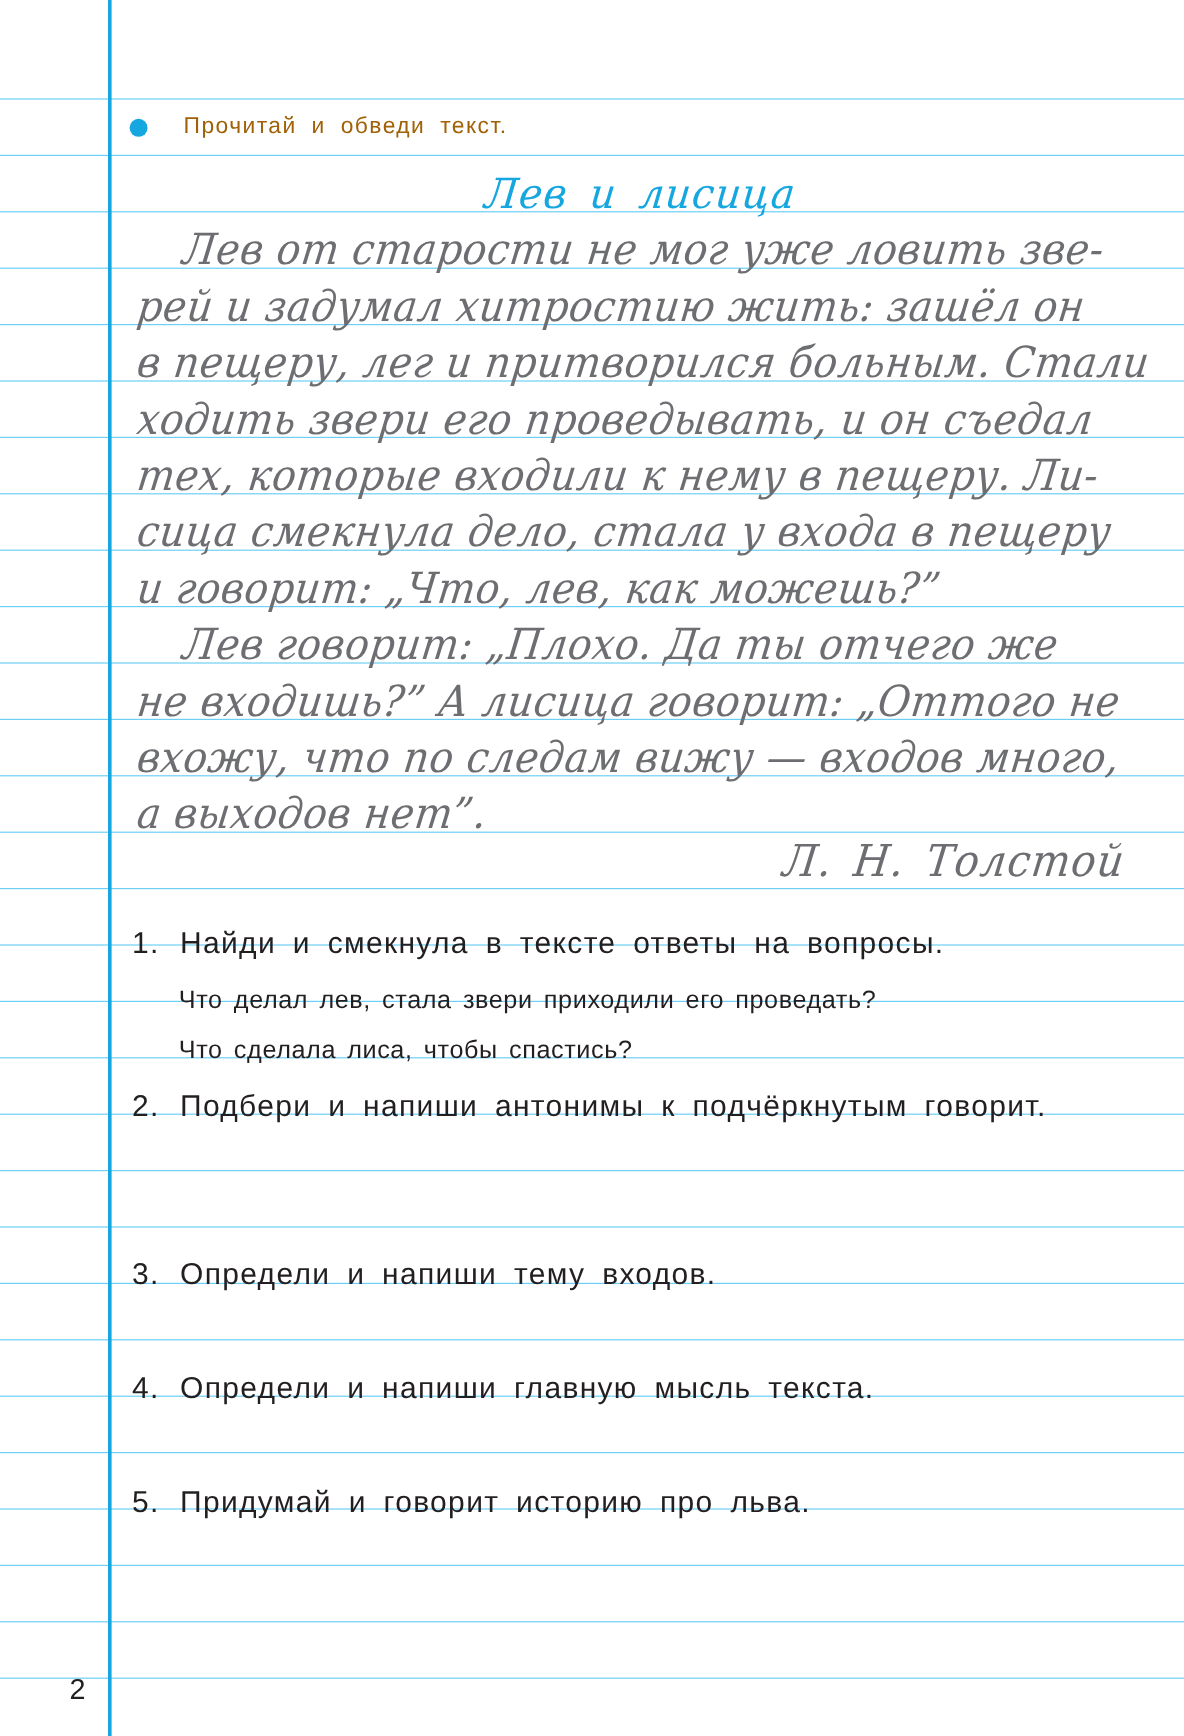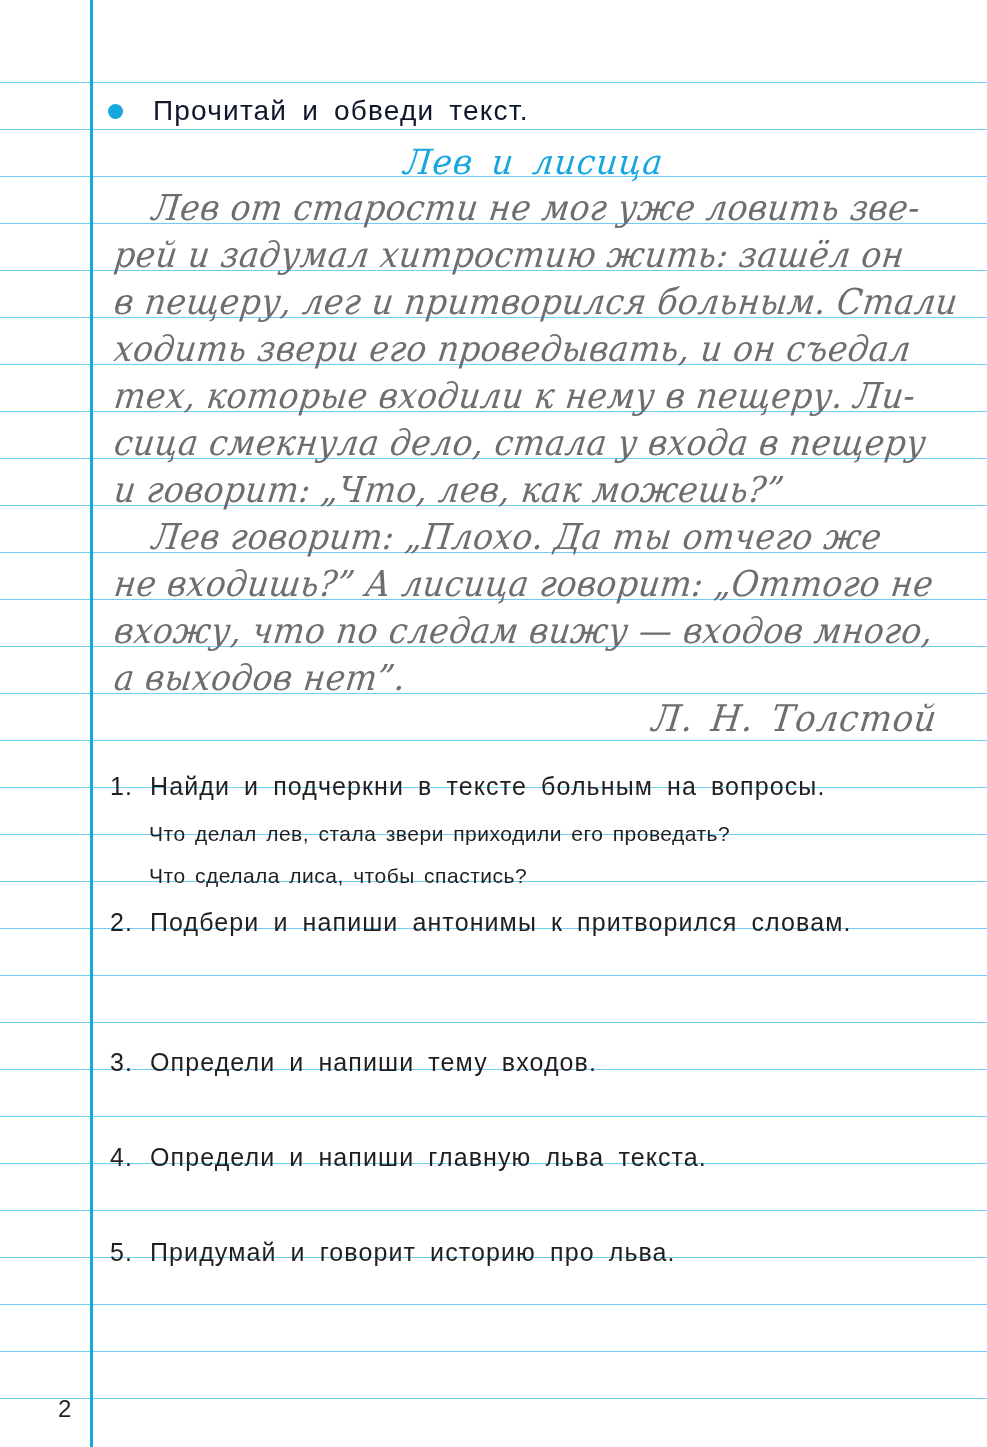--- a/index.html
+++ b/index.html
@@ -61,22 +61,22 @@
     gap: 30px;
   }
   #bullet-dot {
     width: 15px;
     height: 15px;
     border-radius: 50%;
     background: #16a7e0;
     flex: 0 0 auto;
   }
   #instruction-text {
-    font-size: 28px;
-    color: #0f172a;
+    font-size: 19px;
+    color: #a16207;
     letter-spacing: 1.2px;
     word-spacing: 6px;
     white-space: nowrap;
   }
 
   
   .cursive {
     font-family: "DejaVu Serif", serif;
     font-style: italic;
     color: #6d6e71;
@@ -200,35 +200,35 @@
         <div class="abs cursive story-line" style="top: 566px;">не входишь?” А лисица говорит: „Оттого не</div>
         <div class="abs cursive story-line" style="top: 613px;">вхожу, что по следам вижу — входов много,</div>
         <div class="abs cursive story-line" style="top: 660px;">а выходов нет”.</div>
       </div>
 
     <div class="abs cursive" id="signature">Л. Н. Толстой</div>
 
     <div id="tasks">
         <div class="abs task" style="top: 772px;">
           <span class="task-num">1.</span>
-          <span>Найди и подчеркни в тексте больным на вопросы.</span>
+          <span>Найди и смекнула в тексте ответы на вопросы.</span>
         </div>
         <div class="abs subquestion" style="top: 822px;">Что делал лев, стала звери приходили его проведать?</div>
         <div class="abs subquestion" style="top: 864px; text-align: center;">Что сделала лиса, чтобы спастись?</div>
         <div class="abs task" style="top: 908px;">
           <span class="task-num">2.</span>
-          <span>Подбери и напиши антонимы к притворился словам.</span>
+          <span>Подбери и напиши антонимы к подчёркнутым говорит.</span>
         </div>
         <div class="abs task" style="top: 1048px;">
           <span class="task-num">3.</span>
           <span>Определи и напиши тему входов.</span>
         </div>
         <div class="abs task" style="top: 1143px;">
           <span class="task-num">4.</span>
-          <span>Определи и напиши главную льва текста.</span>
+          <span>Определи и напиши главную мысль текста.</span>
         </div>
         <div class="abs task" style="top: 1238px;">
           <span class="task-num">5.</span>
           <span>Придумай и говорит историю про льва.</span>
         </div>
       </div>
 
     <div class="abs" id="page-number">2</div>
 
   </div>

